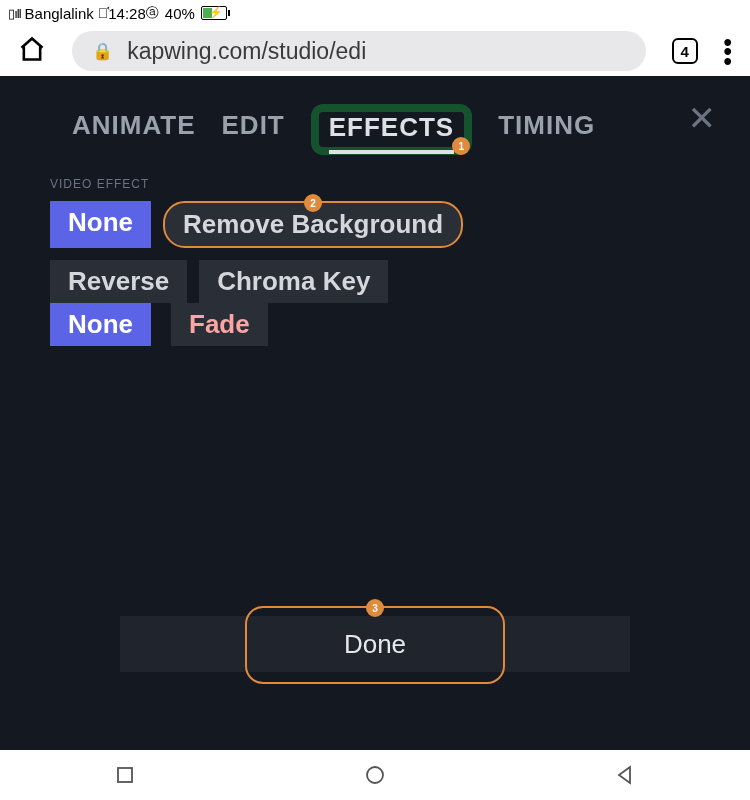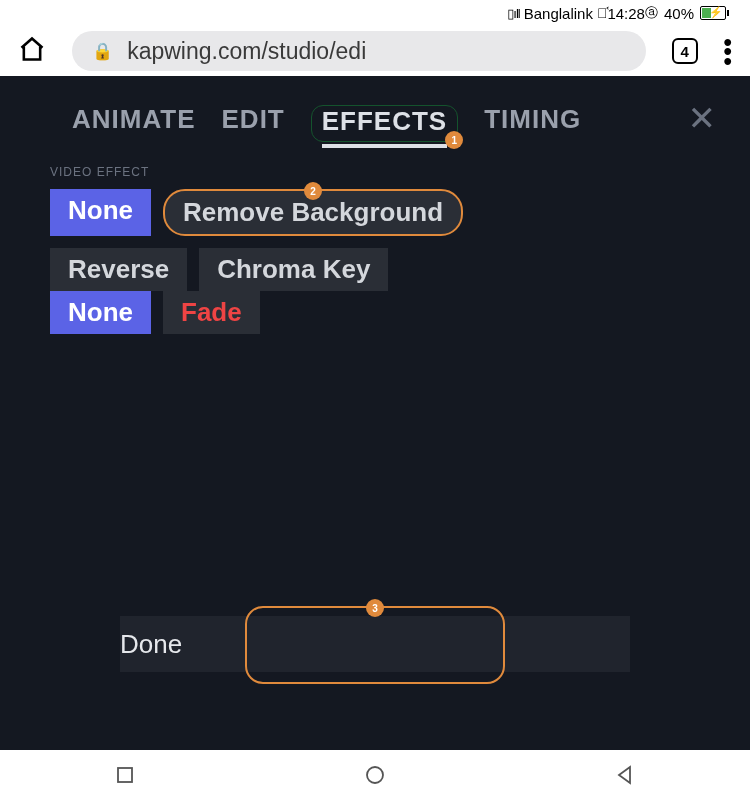--- a/index.html
+++ b/index.html
@@ -7,23 +7,23 @@
       width: 750px;
       height: 800px;
       font-family: -apple-system, Arial, sans-serif;
       background: #fff;
       overflow: hidden;
       position: relative;
     }
     .status-bar {
       height: 26px;
       display: flex;
-      justify-content: flex-end;
-      align-items: center;
-      padding: 0 24px;
+      justify-content: flex-start;
+      align-items: center;
+      padding: 0 8px;
       font-size: 15px;
       color: #000;
       background: #fff;
     }
     .status-left { display: flex; align-items: center; gap: 4px; }
     .status-right { display: flex; align-items: center; gap: 6px; }
     .signal-icon { font-size: 13px; letter-spacing: -1px; }
     .wifi-icon { font-size: 14px; }
     .battery-box {
       width: 26px; height: 14px; border: 1.5px solid #000; border-radius: 2px;
@@ -79,21 +79,21 @@
       color: #9aa0ac;
       letter-spacing: 1px;
       padding-bottom: 8px;
       cursor: pointer;
     }
     .tab-item.active {
       color: #dde0e6;
       border-bottom: 4px solid #dde0e6;
     }
     .effects-highlight {
-      border: 1px solid #14532d;
+      border: 8px solid #14532d;
       border-radius: 12px;
       padding: 0 10px 4px 10px;
       position: relative;
     }
     .badge {
       position: absolute;
       background: #e08a3c;
       color: #fff;
       width: 18px; height: 18px;
       border-radius: 50%;
@@ -129,35 +129,35 @@
       font-size: 26px;
       font-weight: 600;
       padding: 6px 18px;
       border-radius: 0;
       cursor: pointer;
     }
     .chip.selected {
       background: #5b63e6;
       color: #fff;
     }
-    .chip.faded { color: #ef4444; }
+    .chip.faded { color: #fca5a5; margin-left: 8px; }
     .remove-bg-highlight {
       border: 2px solid #e08a3c;
       border-radius: 22px;
       position: relative;
     }
     .done-bar {
       position: absolute;
       left: 120px; right: 120px;
       top: 540px;
       height: 56px;
       background: #20242d;
       display: flex;
       align-items: center;
-      justify-content: flex-start;
+      justify-content: center;
       color: #e6e8ec;
       font-size: 26px;
       font-weight: 500;
       cursor: pointer;
     }
     .done-highlight {
       position: absolute;
       left: 50%; transform: translateX(-50%);
       top: 530px;
       width: 260px; height: 78px;

